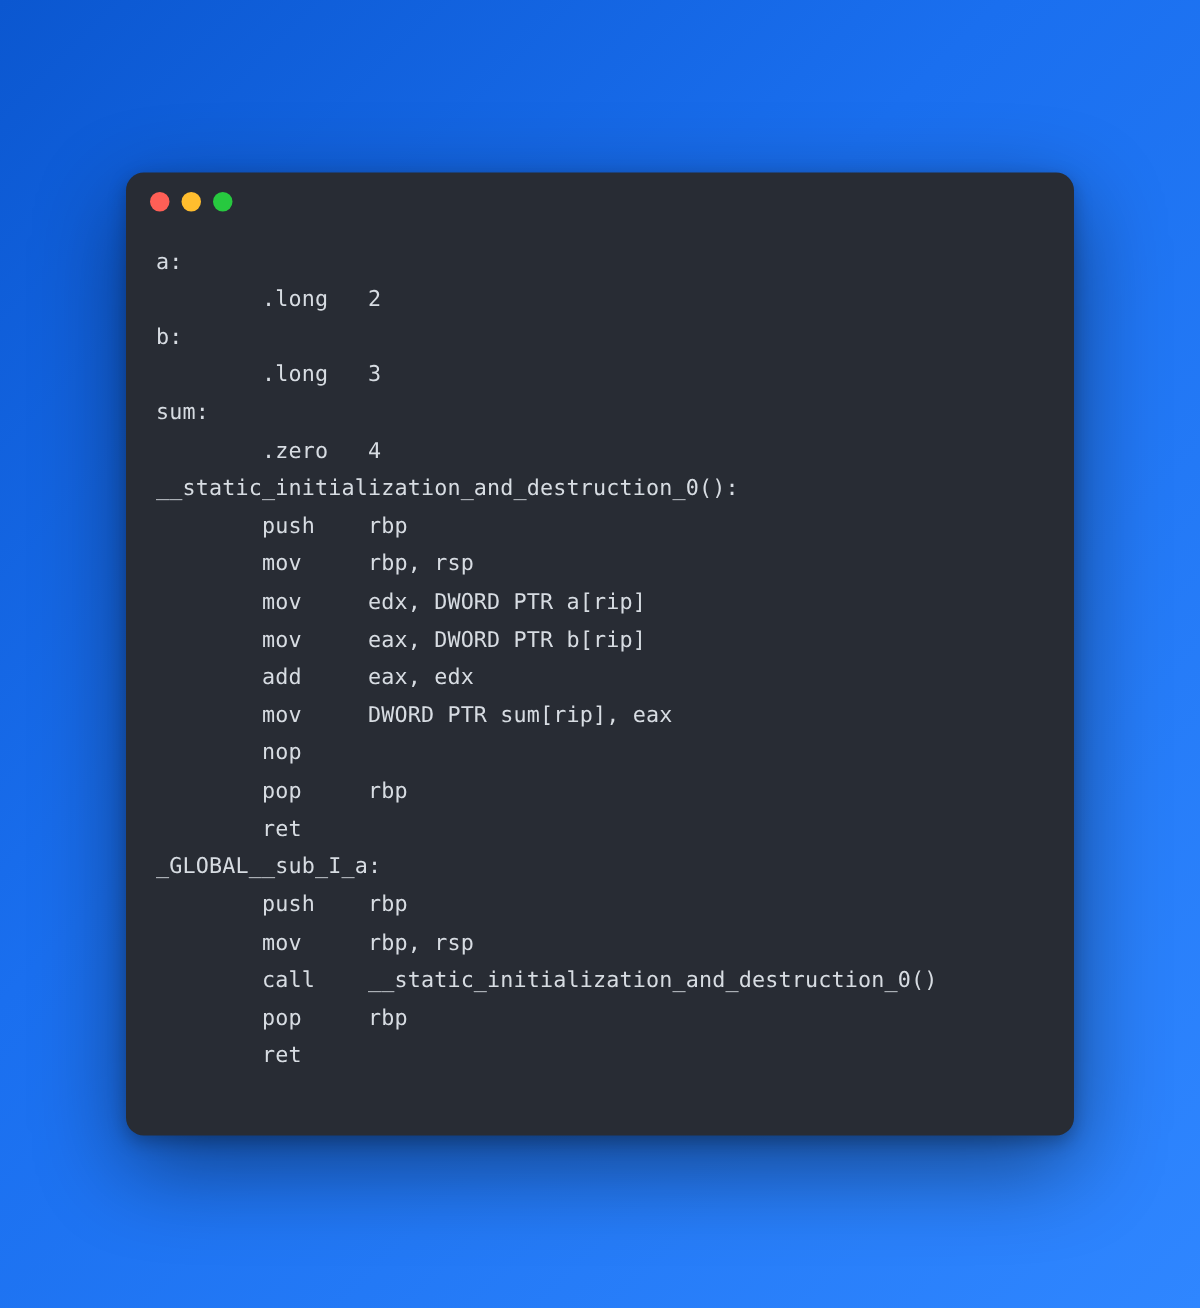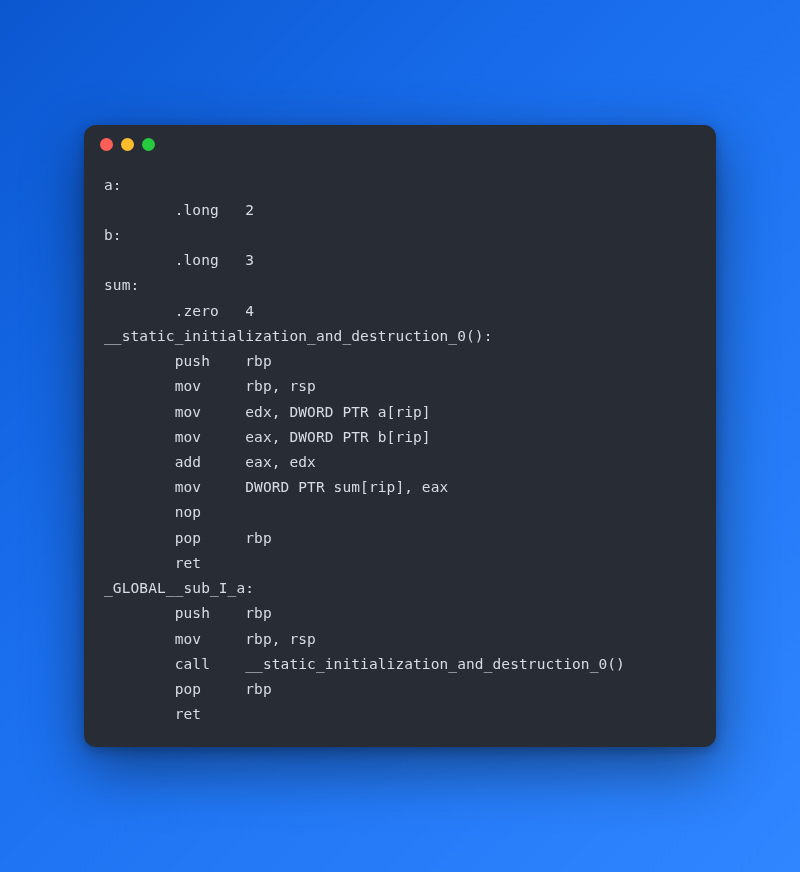--- a/index.html
+++ b/index.html
@@ -10,21 +10,21 @@
       align-items: center;
       justify-content: center;
       font-family: ui-monospace, "SF Mono", "Cascadia Code", "Source Code Pro", Menlo, Consolas, monospace;
     }
     .window {
       width: 632px;
       background: #282c34;
       border-radius: 12px;
       box-shadow: 0 20px 60px rgba(0,0,0,0.45), 0 4px 12px rgba(0,0,0,0.25);
       overflow: hidden;
-      padding-bottom: 20px;
+      padding-bottom: 40px;
     }
     .titlebar {
       height: 40px;
       display: flex;
       align-items: center;
       padding: 0 16px;
       gap: 8px;
     }
     .tl-btn {
       width: 13px;

